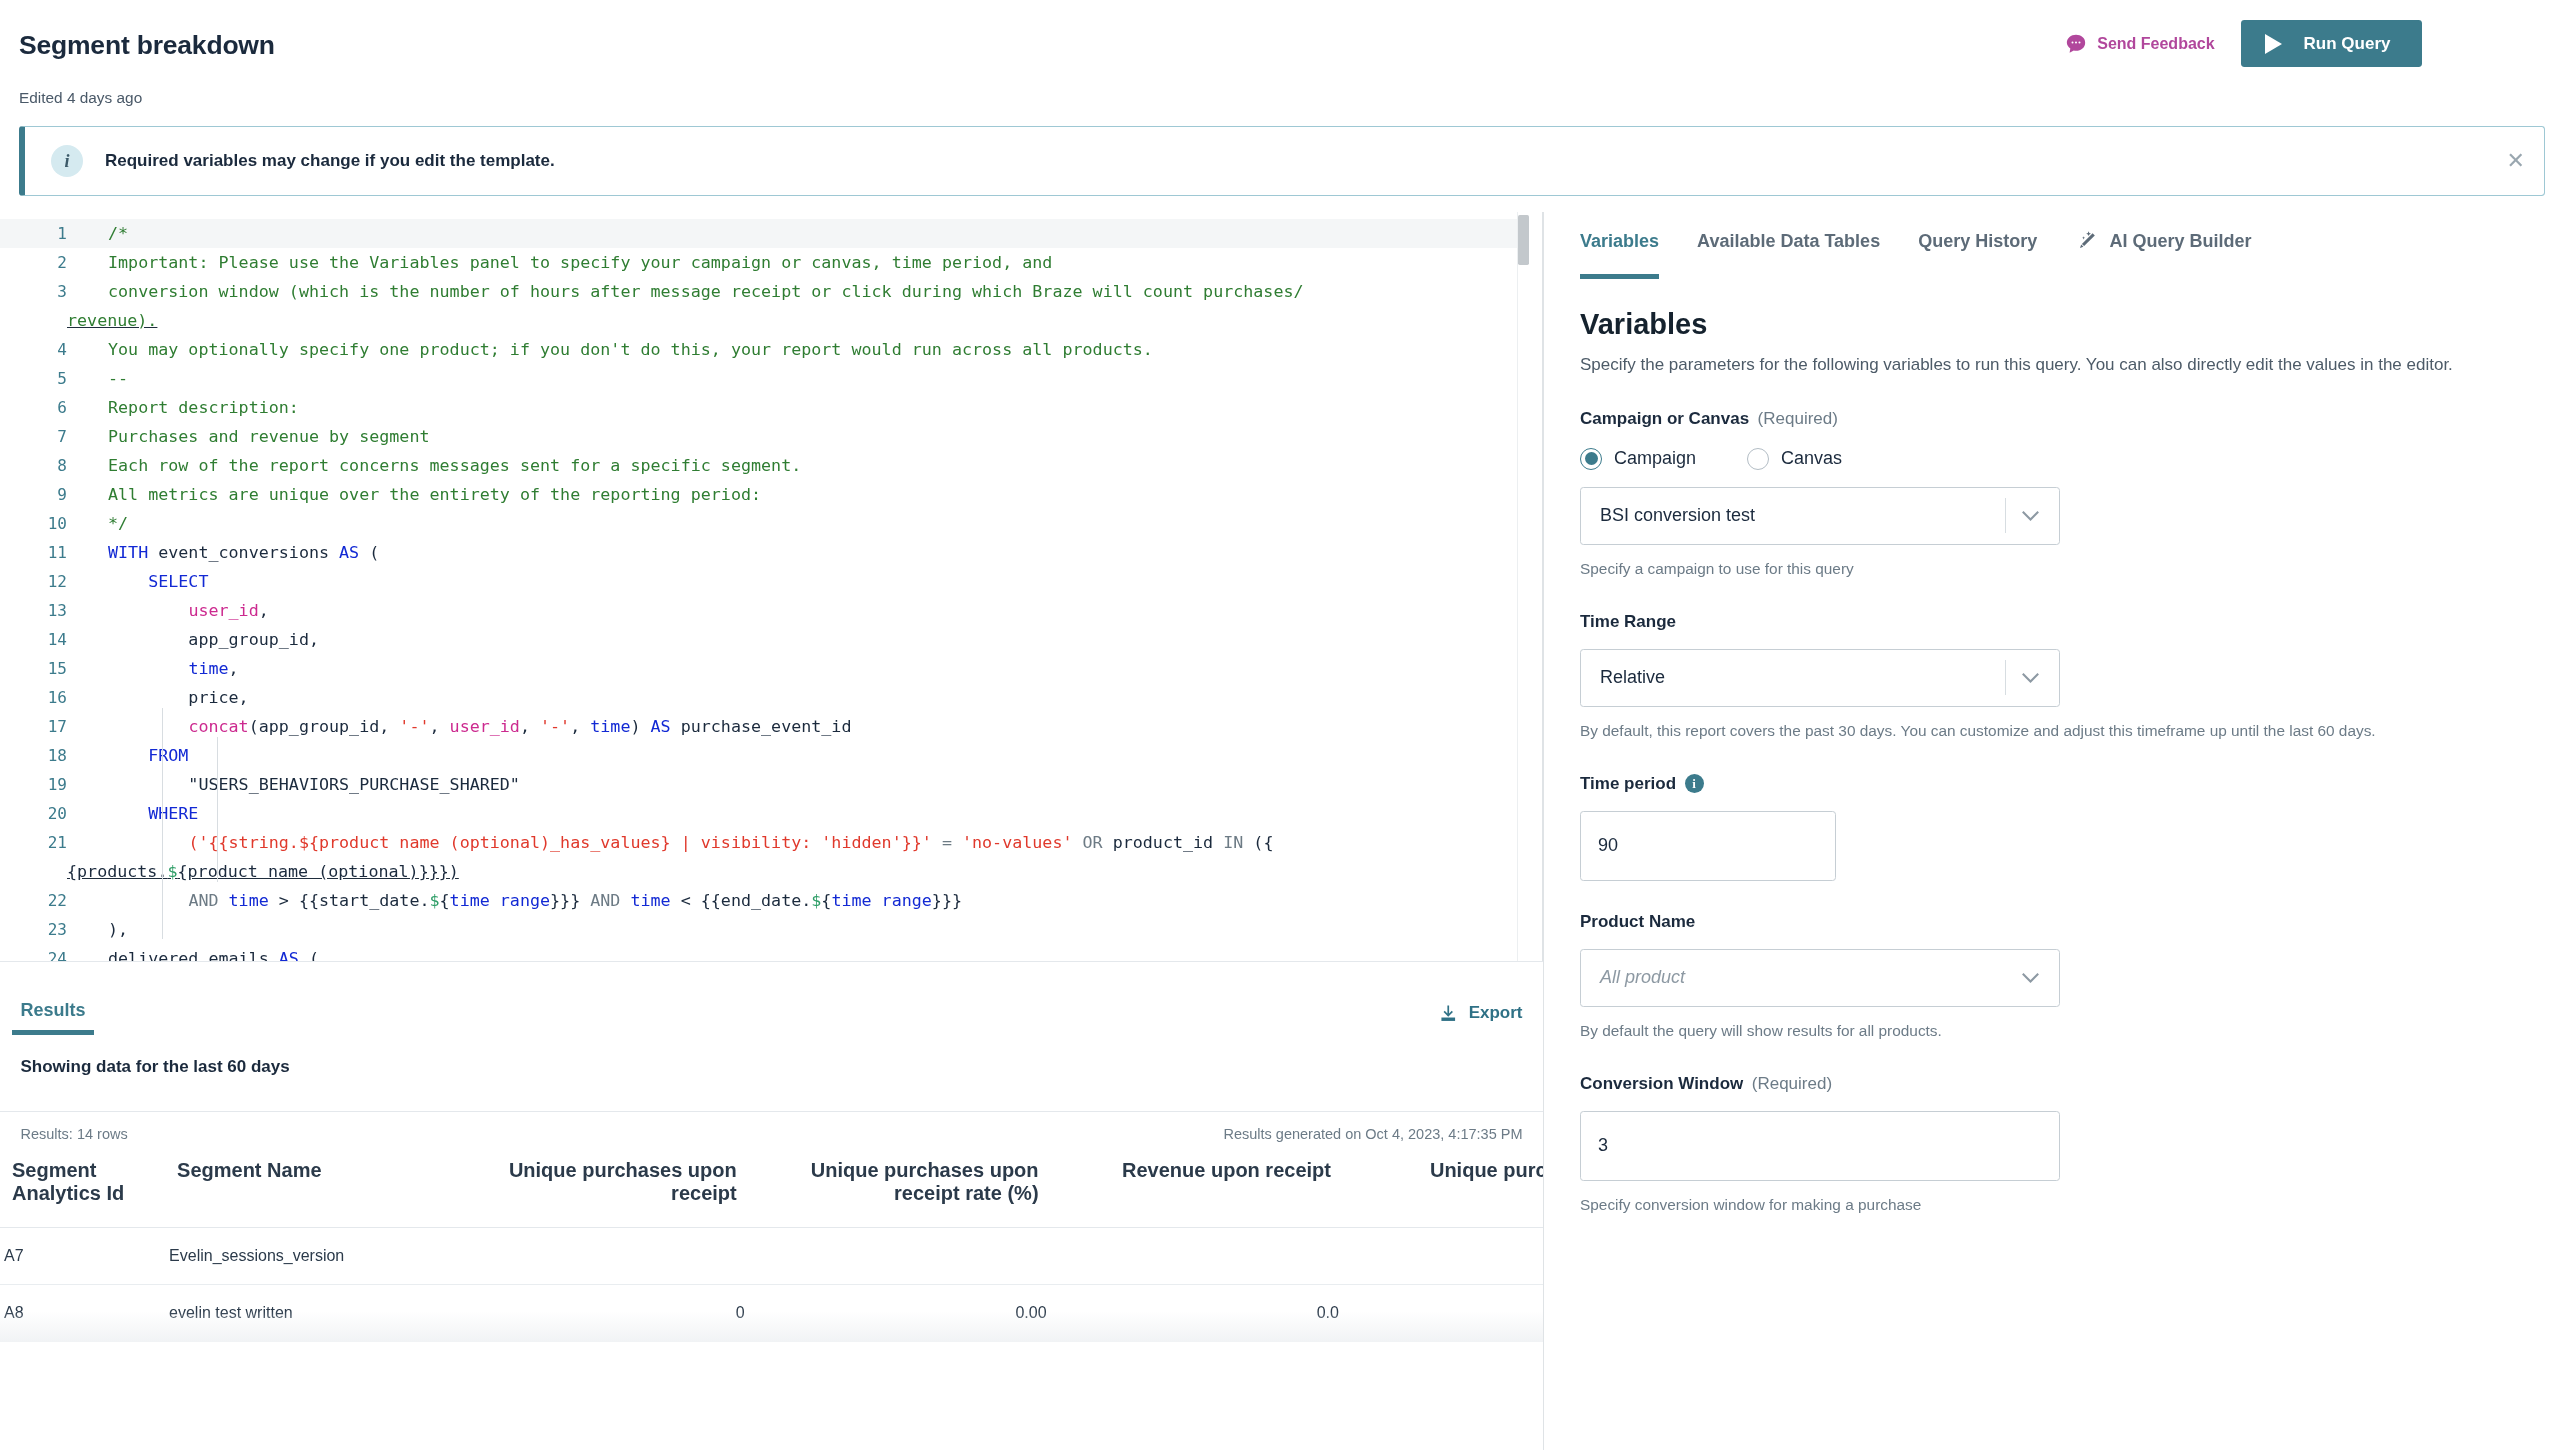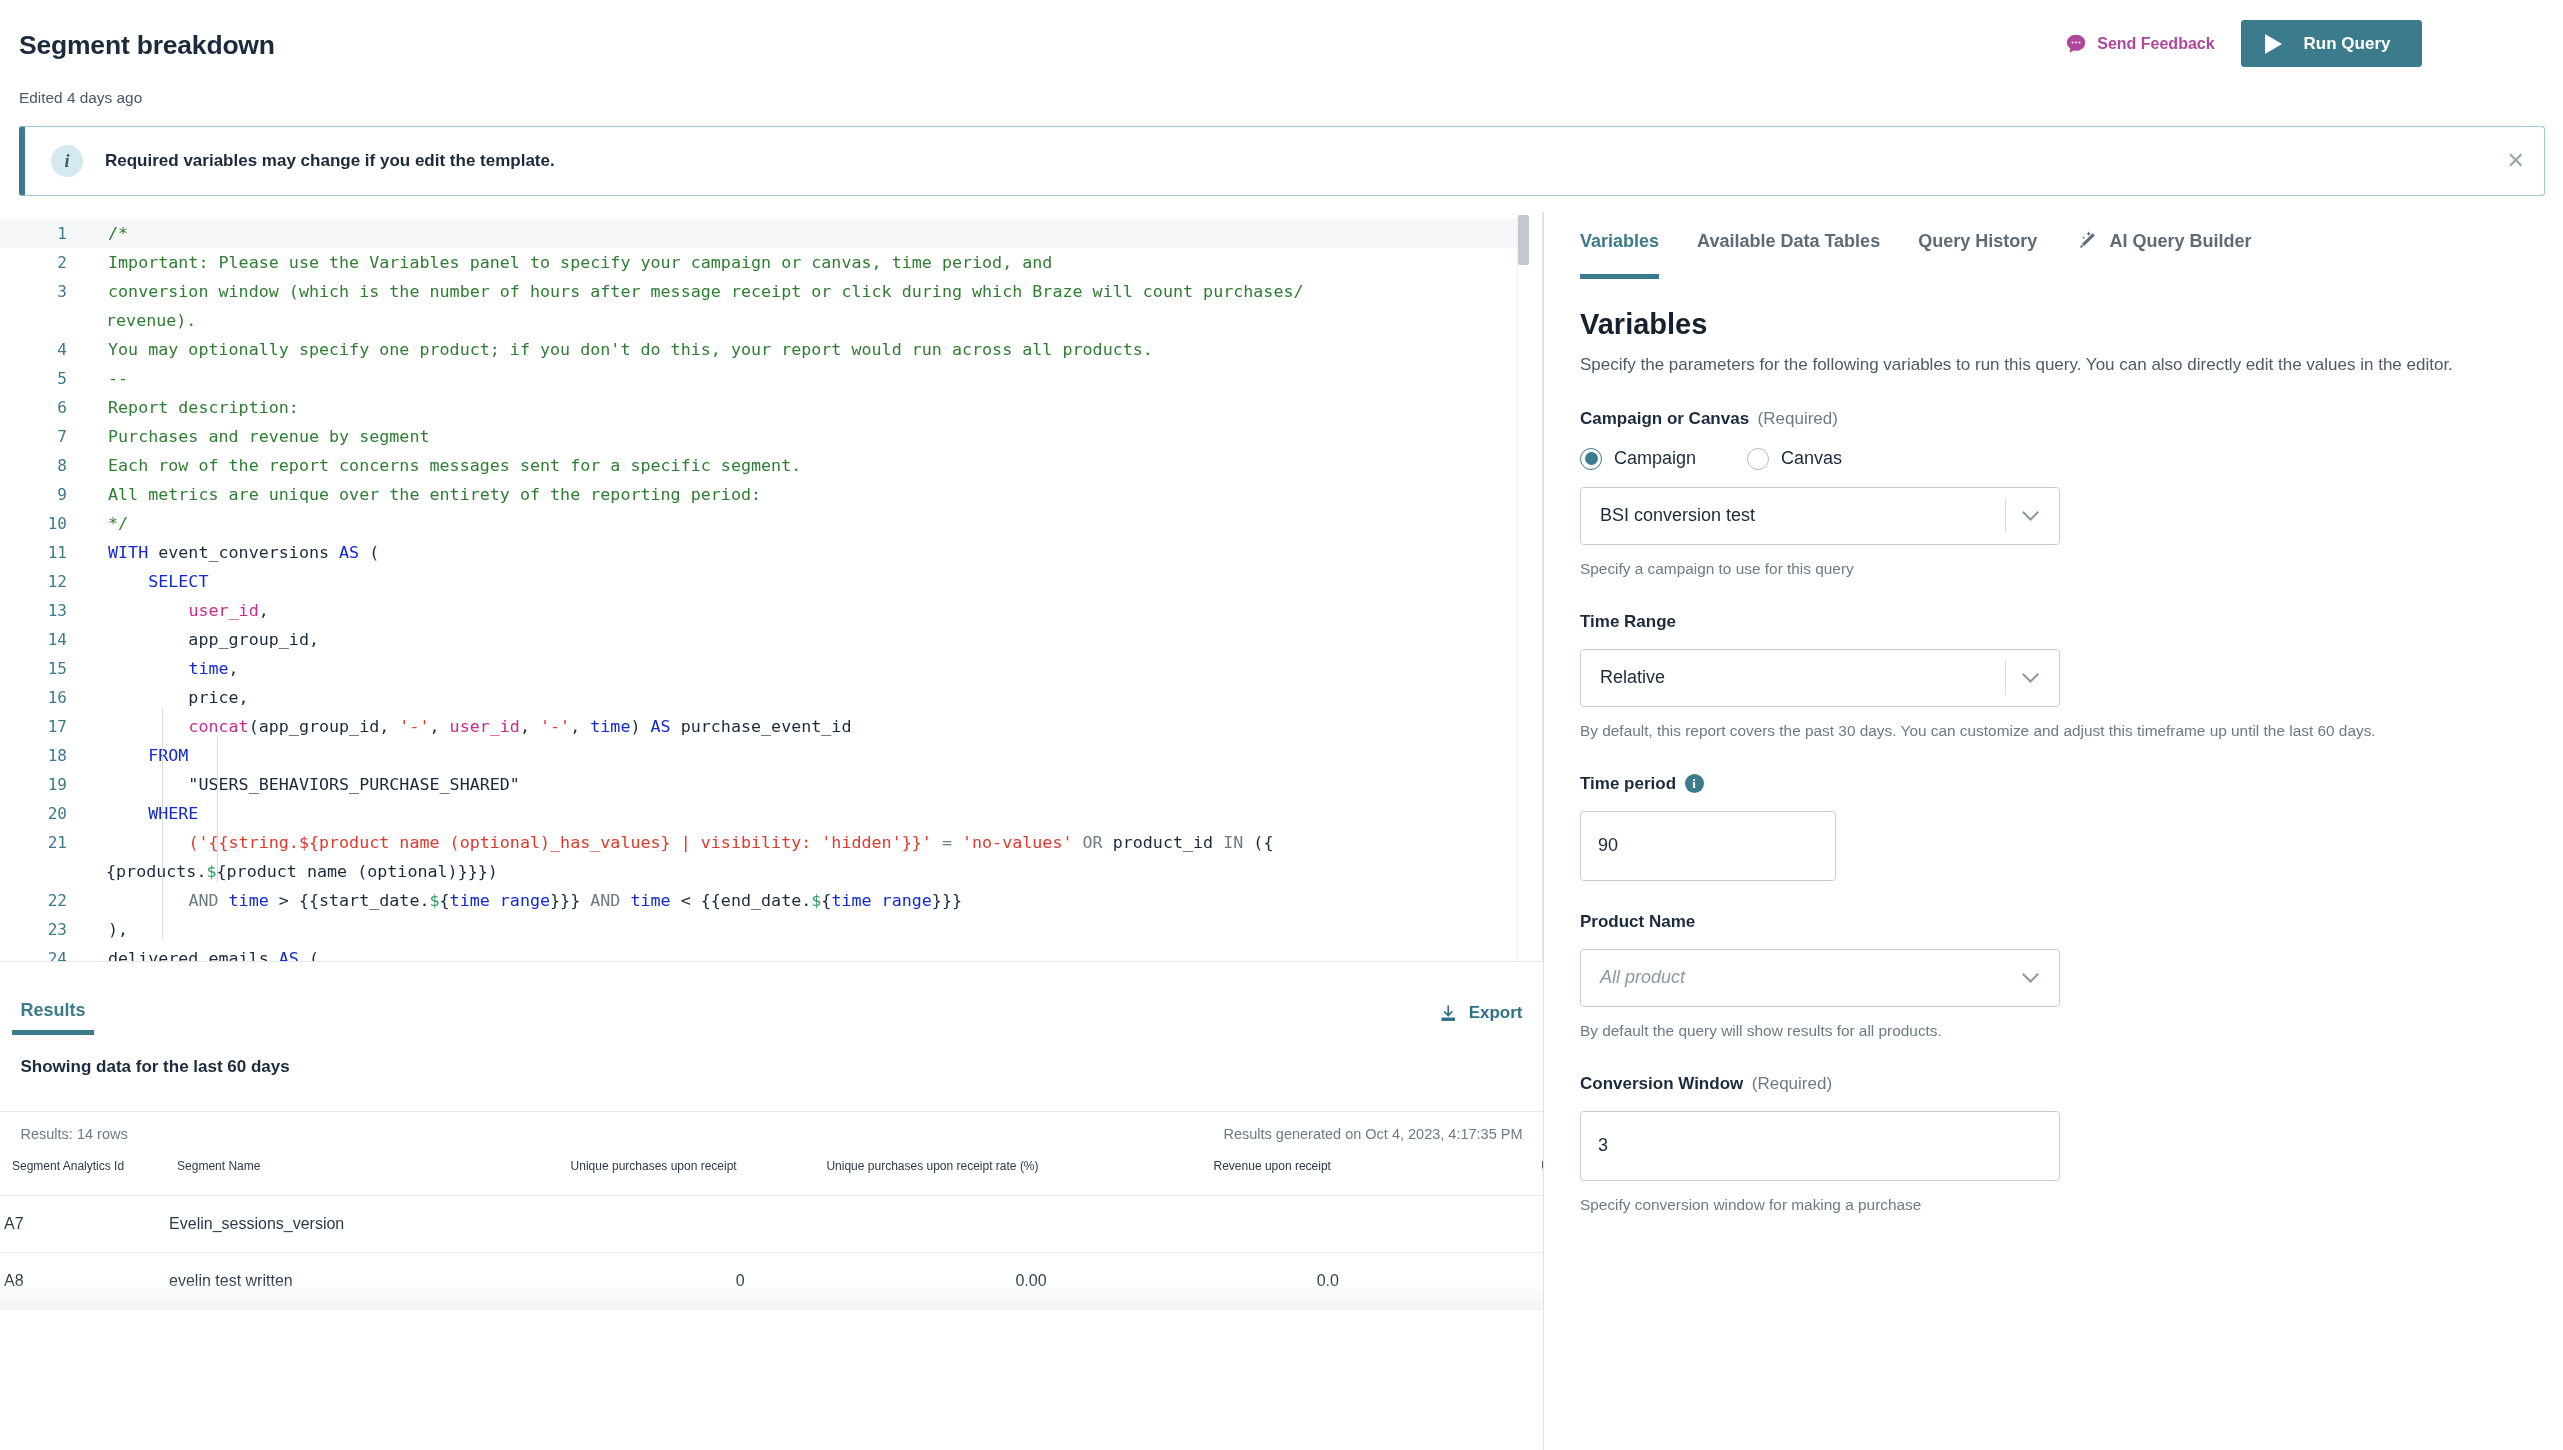--- a/index.html
+++ b/index.html
@@ -79,21 +79,21 @@
     font-size: 16.7px; line-height: 29px;
     white-space: pre;
   }
   .ln { display: block; position: relative; padding-left: 108px; }
   .ln::before {
     content: attr(data-ln);
     position: absolute; left: 0; width: 67px; text-align: right;
     color: #3c7b8c; font-size: 16px;
   }
   .ln.cont::before { content: ""; }
-  .ln.cont { padding-left: 106px; }
+  .ln.cont { padding-left: 67px; text-decoration: underline; }
   .ln.active { background: #f4f6f7; }
   .cm { color: #2f7d32; }
   .kw { color: #1229d4; font-weight: normal; }
   .fn { color: #cc2a8f; }
   .st { color: #e0392c; }
   .op { color: #6d7b85; }
   .pl { color: #1b2a3d; }
   .gr { color: #2f9e68; }
   .indent-guide {
     position: absolute; width: 0.9px; background: #d8dde1; top: 0; bottom: 0;
@@ -139,21 +139,21 @@
     display: flex; justify-content: space-between; align-items: center;
     padding: 13.7px 20.5px 0 20.5px; margin-top: 34px;
     border-top: 0.9px solid #e4e8ec;
     font-size: 14.5px; color: #6c7b87;
   }
 
   
   .tbl-scroll { width: 1543px; overflow: hidden; position: relative; }
   table.res { width: 1692px; border-collapse: collapse; table-layout: fixed; }
   table.res th {
-    font-size: 12px; font-weight: normal; color: #2b3a4a;
+    font-size: 20px; font-weight: bold; color: #2b3a4a;
     padding: 17px 12px 22px 12px; vertical-align: top;
     border-bottom: 0.9px solid #e4e8ec; text-align: right;
   }
   table.res th.l, table.res td.l { text-align: left; }
   table.res td {
     font-size: 16px; color: #2b3a4a; padding: 19px 4px;
     border-bottom: 0.9px solid #e9edf0; text-align: right;
     white-space: nowrap; overflow: hidden;
   }
   col.c0 { width: 140px; } col.c1 { width: 239px; }

